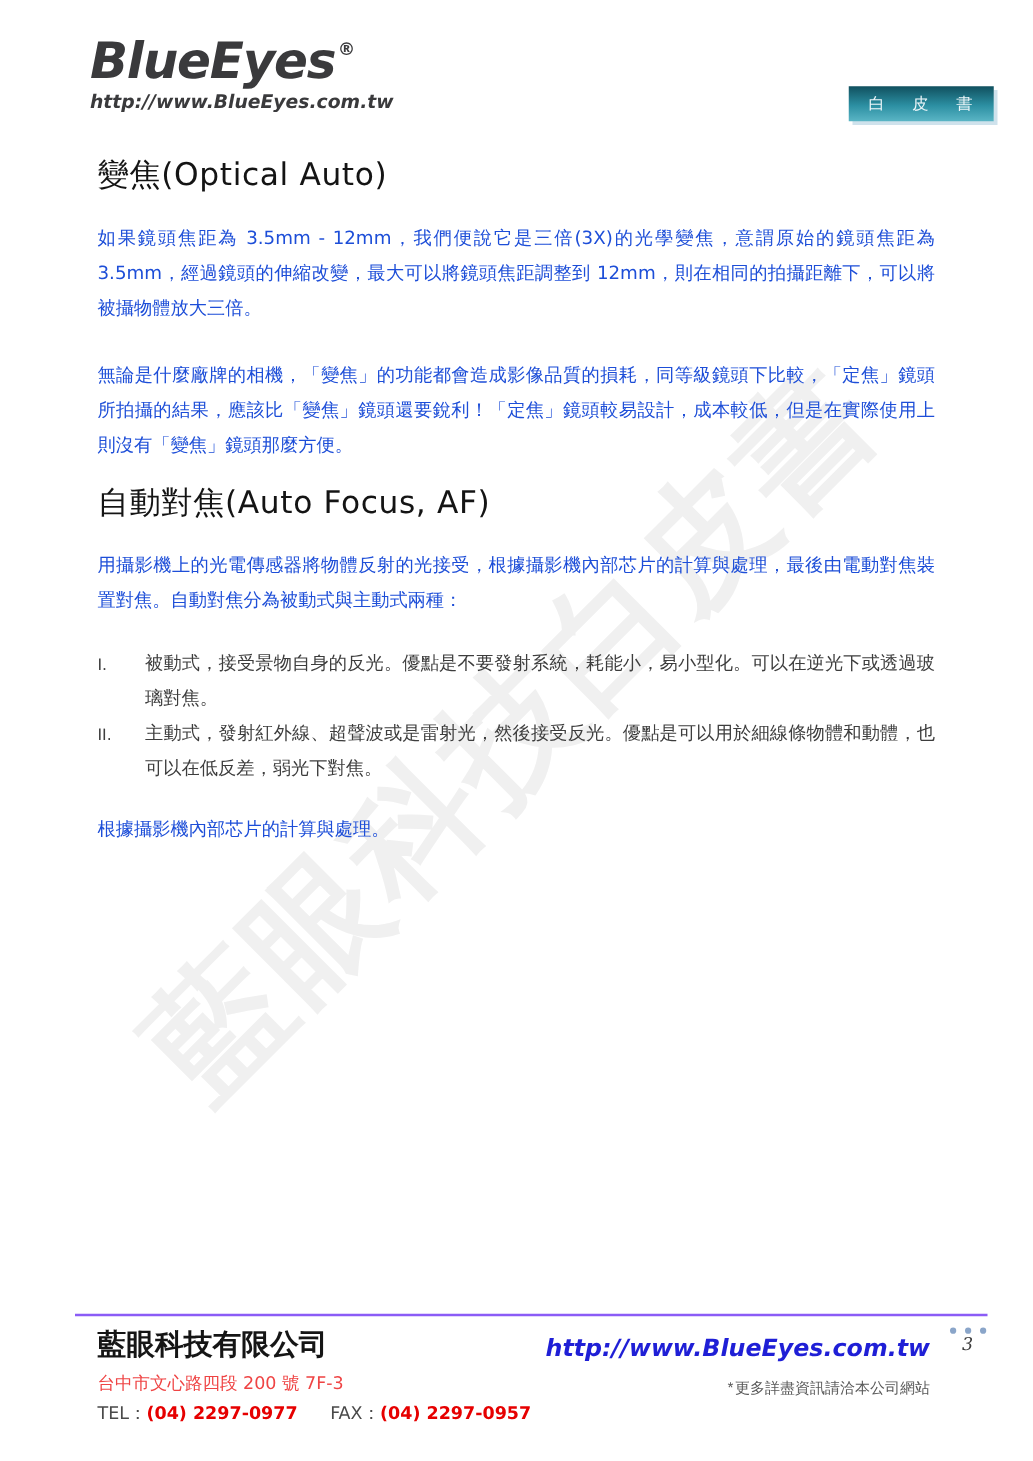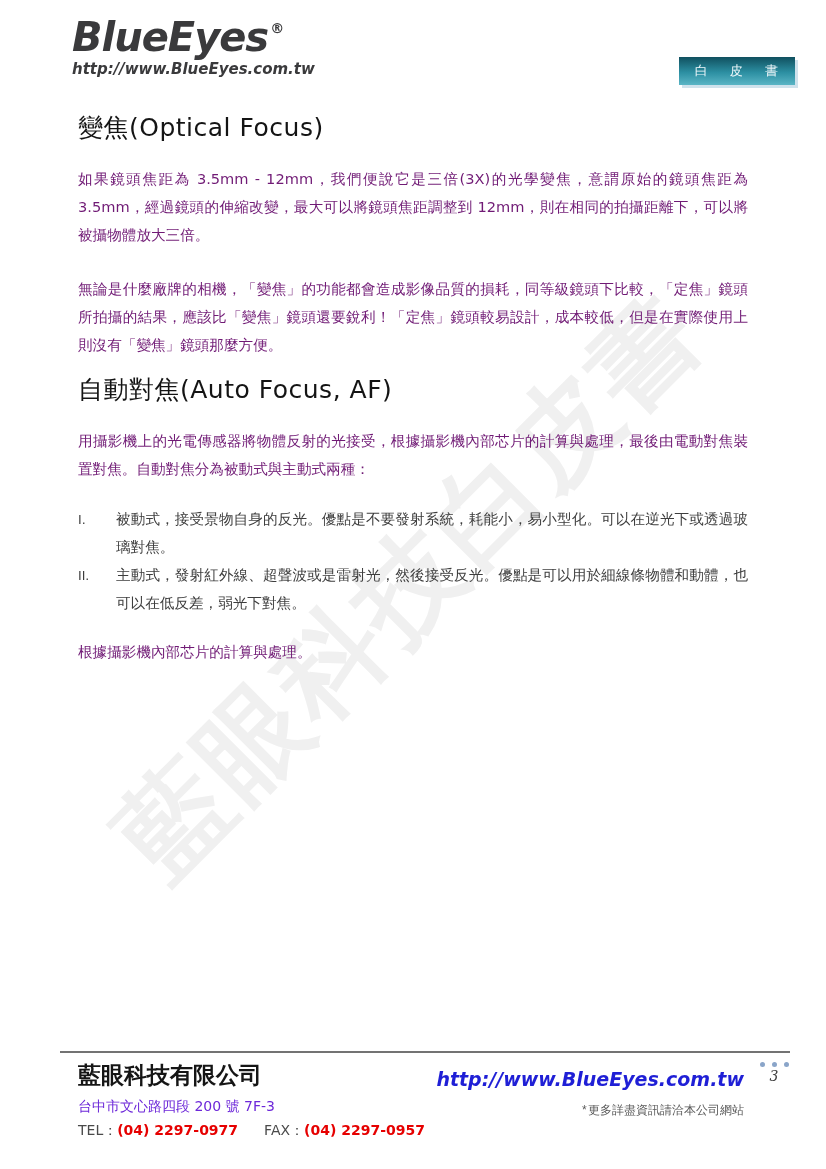--- a/index.html
+++ b/index.html
@@ -29,21 +29,21 @@
     user-select: none;
   }
 
   
   .header {
     position: relative;
     z-index: 1;
     display: flex;
     justify-content: space-between;
     align-items: flex-start;
-    padding: 16px 31px 0 72px;
+    padding: 28px 31px 0 72px;
     gap: 40px;
   }
   .logo-text {
     font-size: 40px;
     line-height: 1.05;
     font-weight: bold;
     font-style: italic;
     letter-spacing: -1px;
     color: #3a3a3c;
   }
@@ -78,21 +78,21 @@
     font-size: 25px;
     font-weight: 400;
     color: #141414;
     letter-spacing: 0.5px;
   }
   .h-zh { font-weight: 400; }
   .body-text {
     margin-top: 21px;
     font-size: 14.6px;
     line-height: 1.92;
-    color: #701a75;
+    color: #1d4ed8;
     text-align: justify;
   }
   .roman-list { margin-top: 22px; }
   .list-item {
     display: flex;
     font-size: 14.6px;
     line-height: 1.92;
     color: #3d3d3d;
   }
   .list-marker {
@@ -104,36 +104,36 @@
   .list-text { flex: 1; text-align: justify; }
   .gap-lg { margin-top: 14px; }
 
   
   .footer {
     position: absolute;
     z-index: 1;
     left: 60px;
     right: 36px;
     top: 1051px;
-    border-top: 2px solid #737373;
+    border-top: 2px solid #8b5cf6;
   }
   .footer-inner {
     display: flex;
     justify-content: space-between;
     padding: 7px 0 0 18px;
   }
   .company-name {
     font-size: 23px;
     font-weight: 700;
     color: #151515;
   }
   .company-address {
     margin-top: 7px;
     font-size: 14px;
-    color: #6d28d9;
+    color: #ef4444;
   }
   .tel-line { margin-top: 6px; font-size: 14px; color: #4a4a4a; }
   .phone-number { font-weight: bold; color: var(--accent-red, #e60000); }
   .fax-label { margin-left: 26px; text-align: right; }
   .footer-right { text-align: right; padding: 8px 46px 0 0; }
   .footer-url {
     font-size: 19px;
     font-weight: bold;
     font-style: italic;
     color: var(--link-blue, #1f1fd6);
@@ -172,21 +172,21 @@
   <div class="header">
     <div>
       <div class="logo-text"><span>BlueEyes</span><span class="logo-reg">®</span></div>
       <div class="logo-url">http://www.BlueEyes.com.tw</div>
     </div>
     <div class="badge">白 皮 書</div>
   </div>
 
   <div class="content">
 
-    <h2 class="section-heading"><span class="h-zh">變焦</span><span class="h-en">(Optical Focus)</span></h2>
+    <h2 class="section-heading"><span class="h-zh">變焦</span><span class="h-en">(Optical Auto)</span></h2>
     <p class="body-text">如果鏡頭焦距為 3.5mm - 12mm，我們便說它是三倍(3X)的光學變焦，意謂原始的鏡頭焦距為 3.5mm，經過鏡頭的伸縮改變，最大可以將鏡頭焦距調整到 12mm，則在相同的拍攝距離下，可以將被攝物體放大三倍。</p>
     <p class="body-text" style="margin-top: 26px;">無論是什麼廠牌的相機，「變焦」的功能都會造成影像品質的損耗，同等級鏡頭下比較，「定焦」鏡頭所拍攝的結果，應該比「變焦」鏡頭還要銳利！「定焦」鏡頭較易設計，成本較低，但是在實際使用上則沒有「變焦」鏡頭那麼方便。</p>
 
     <h2 class="section-heading gap-lg"><span class="h-zh">自動對焦</span><span class="h-en">(Auto Focus, AF)</span></h2>
     <p class="body-text">用攝影機上的光電傳感器將物體反射的光接受，根據攝影機內部芯片的計算與處理，最後由電動對焦裝置對焦。自動對焦分為被動式與主動式兩種：</p>
 
     <div class="roman-list">
       <div class="list-item">
         <span class="list-marker">I.</span>
         <span class="list-text">被動式，接受景物自身的反光。優點是不要發射系統，耗能小，易小型化。可以在逆光下或透過玻璃對焦。</span>

